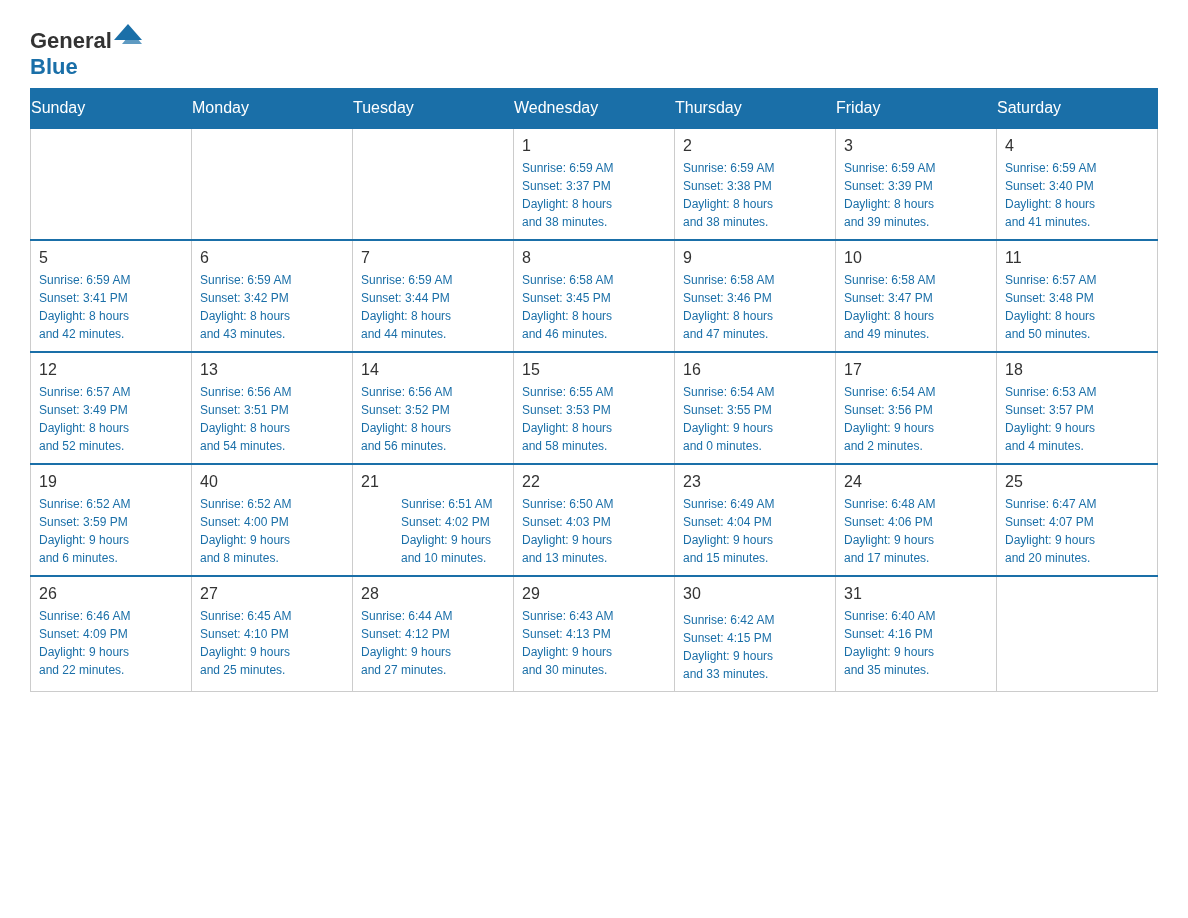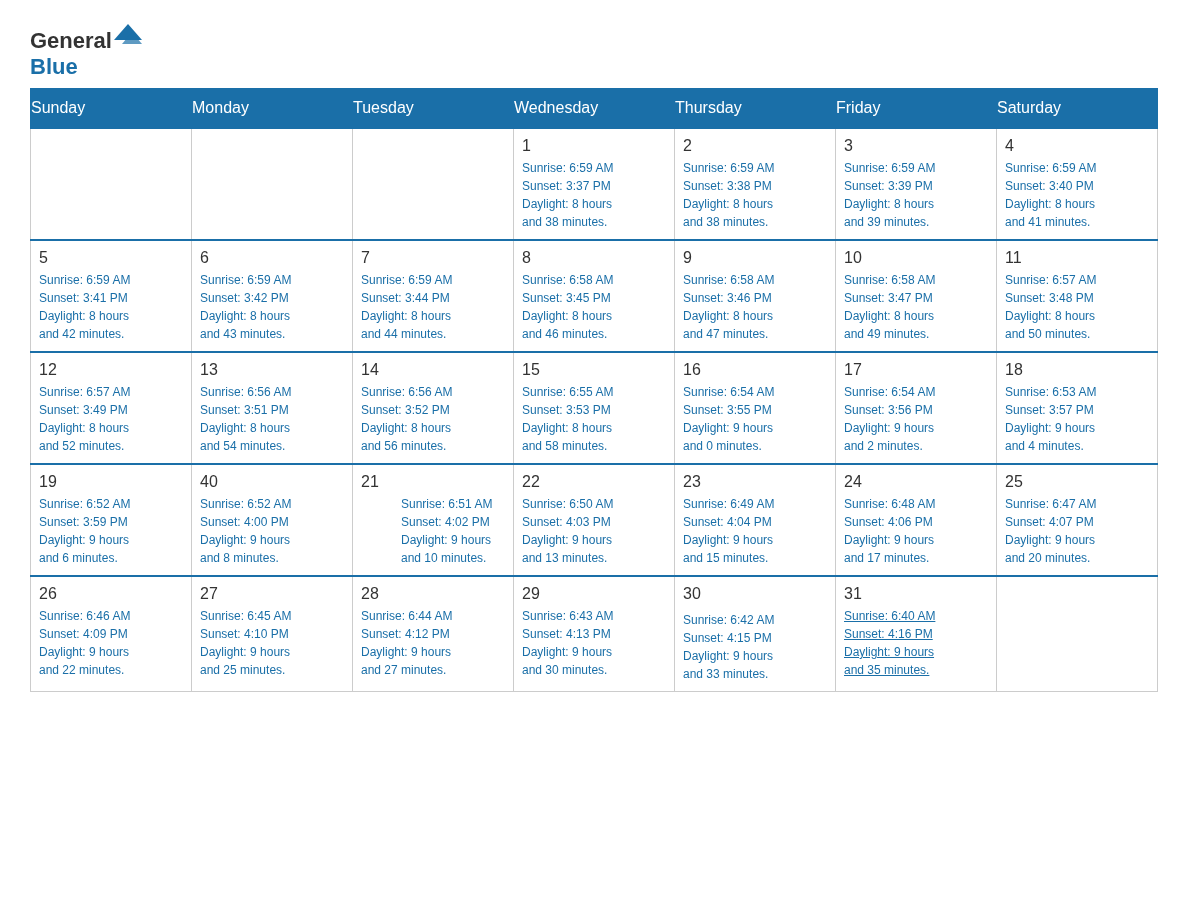--- a/index.html
+++ b/index.html
@@ -337,21 +337,21 @@
         </td>
         <td>
           <span class="day-number">30</span>
           <div class="day-info" style="white-space: pre-line; margin-top: 8px;">Sunrise: 6:42 AM
 Sunset: 4:15 PM
 Daylight: 9 hours
 and 33 minutes.</div>
         </td>
         <td>
           <span class="day-number">31</span>
-          <div class="day-info" style="white-space: pre-line; text-decoration: underline;">Sunrise: 6:40 AM
+          <div class="day-info" style="white-space: pre-line;">Sunrise: 6:40 AM
 Sunset: 4:16 PM
 Daylight: 9 hours
 and 35 minutes.</div>
         </td>
         <td class="empty-cell"></td>
       </tr>
     </tbody>
 </table>
 
 </body></html>

